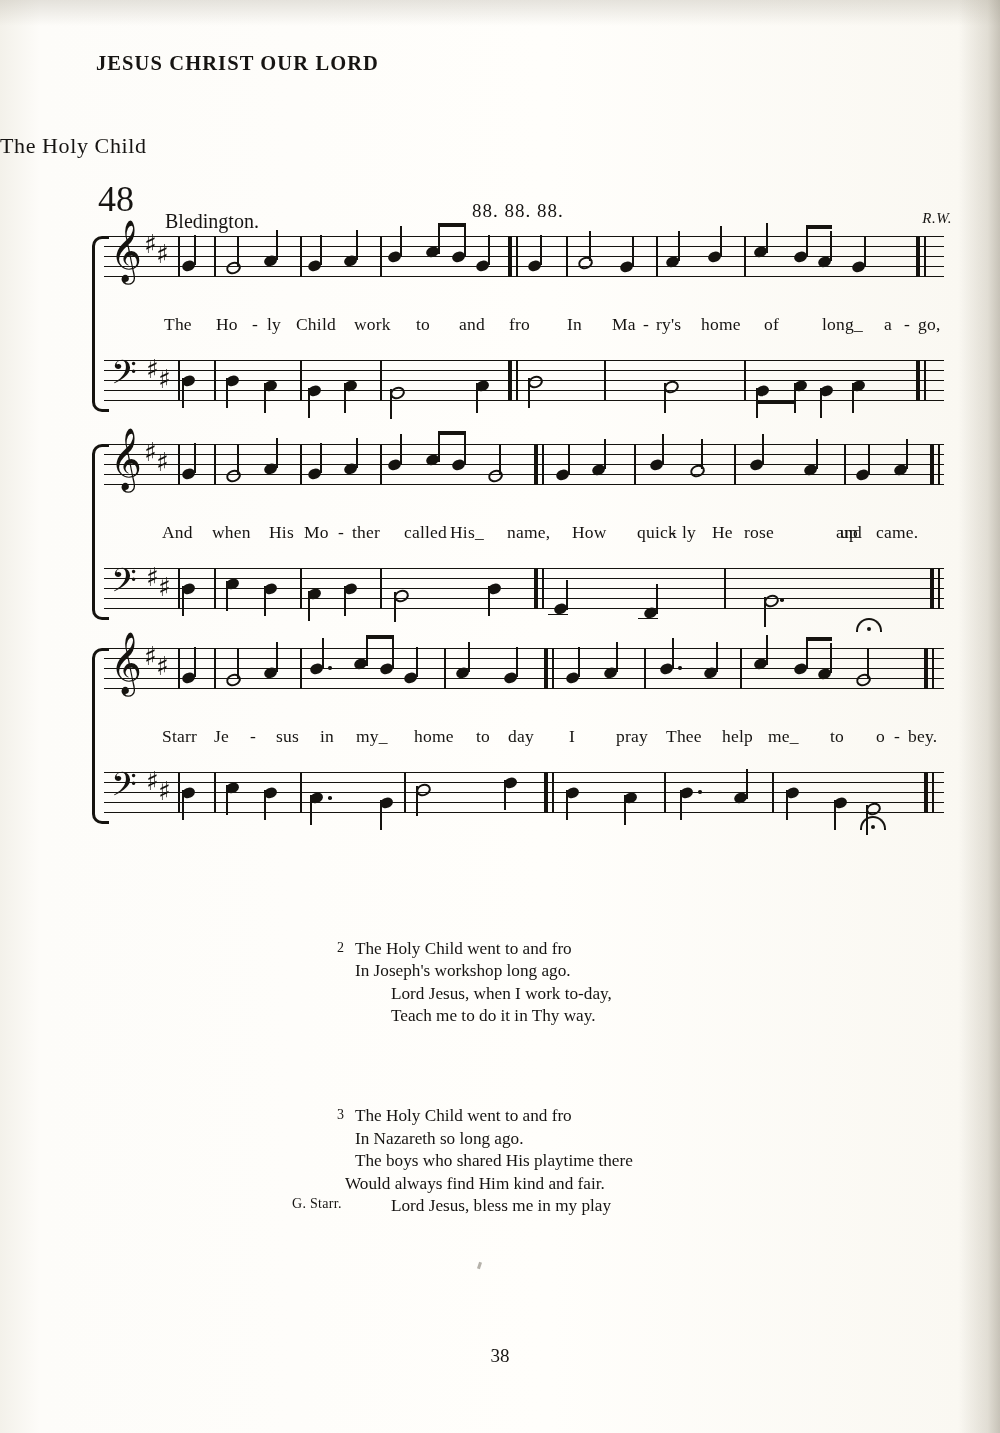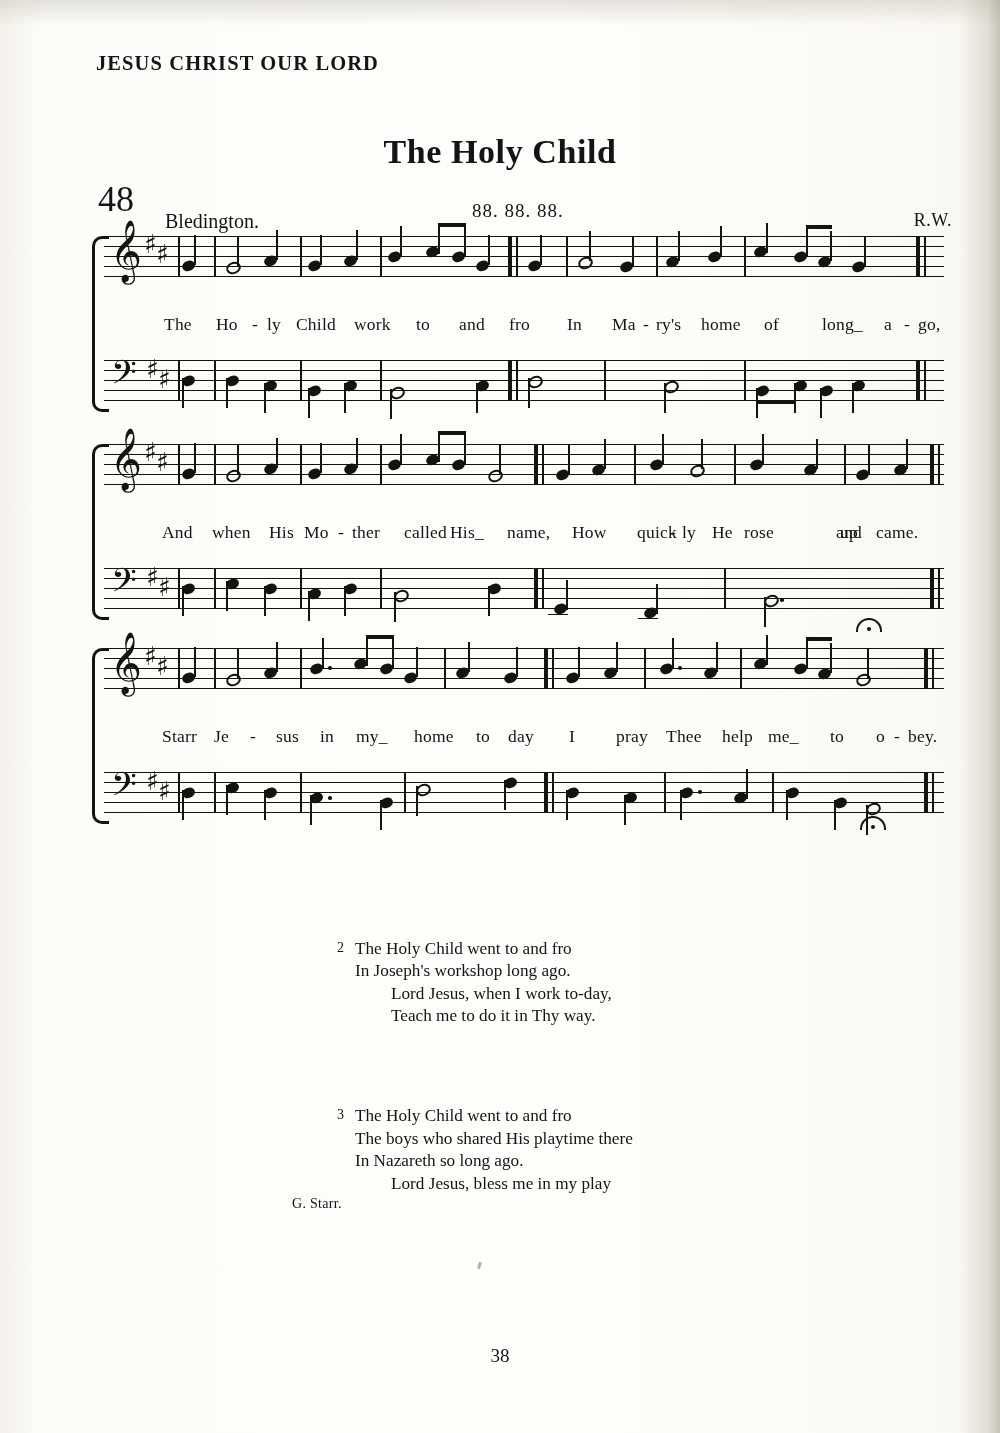--- a/index.html
+++ b/index.html
@@ -46,23 +46,23 @@
     letter-spacing: 1.1px;
   }
   .runhead-left { left: 96px; }
   .runhead-right { right: 50px; }
 
   
   .hymn-title {
     position: absolute;
     top: 133px;
     left: 0; width: 100%;
-    text-align: center;
-    font-size: 34px;
-    font-weight: bold;
+    text-align: left;
+    font-size: 22px;
+    font-weight: normal;
     letter-spacing: .6px;
   }
 
   .hymn-number {
     position: absolute;
     left: 98px;
     top: 178px;
     font-size: 36px;
     letter-spacing: 0px;
   }
@@ -76,22 +76,23 @@
     position: absolute;
     left: 472px;
     top: 200px;
     font-size: 19px;
     letter-spacing: 1px;
   }
   .composer {
     position: absolute;
     right: 48px;
     top: 210px;
-    font-size: 18px;
+    font-size: 15px;
     letter-spacing: .5px;
+    font-style: italic;
   }
 
   
   .system { position: absolute; left: 104px; width: 840px; }
   .sys1 { top: 236px; }
   .sys2 { top: 444px; }
   .sys3 { top: 648px; }
 
   .stave-wrap { position: relative; }
   .stave {
@@ -697,22 +698,23 @@
       <span class="vnum">2</span>
       <p>The Holy Child went to and fro</p>
       <p>In Joseph's workshop long ago.</p>
       <p class="indent">Lord Jesus, when I work to-day,</p>
       <p class="indent">Teach me to do it in Thy way.</p>
     </div>
 
     <div class="verse" style="margin-top:78px;">
       <span class="vnum">3</span>
       <p>The Holy Child went to and fro</p>
+      <p>In Nazareth so long ago.</p>
       <p>The boys who shared His playtime there</p>
-      <p>In Nazareth so long ago.</p>
+      <p style="margin-left:-10px;">Would always find Him kind and fair.</p>
       <p class="indent">Lord Jesus, bless me in my play</p>
     </div>
   </div>
 
   <div class="signature">
     <span class="sc">G. Starr.</span>
   </div>
 
   <div class="speck" style="left:478px;top:1262px;"></div>
 

